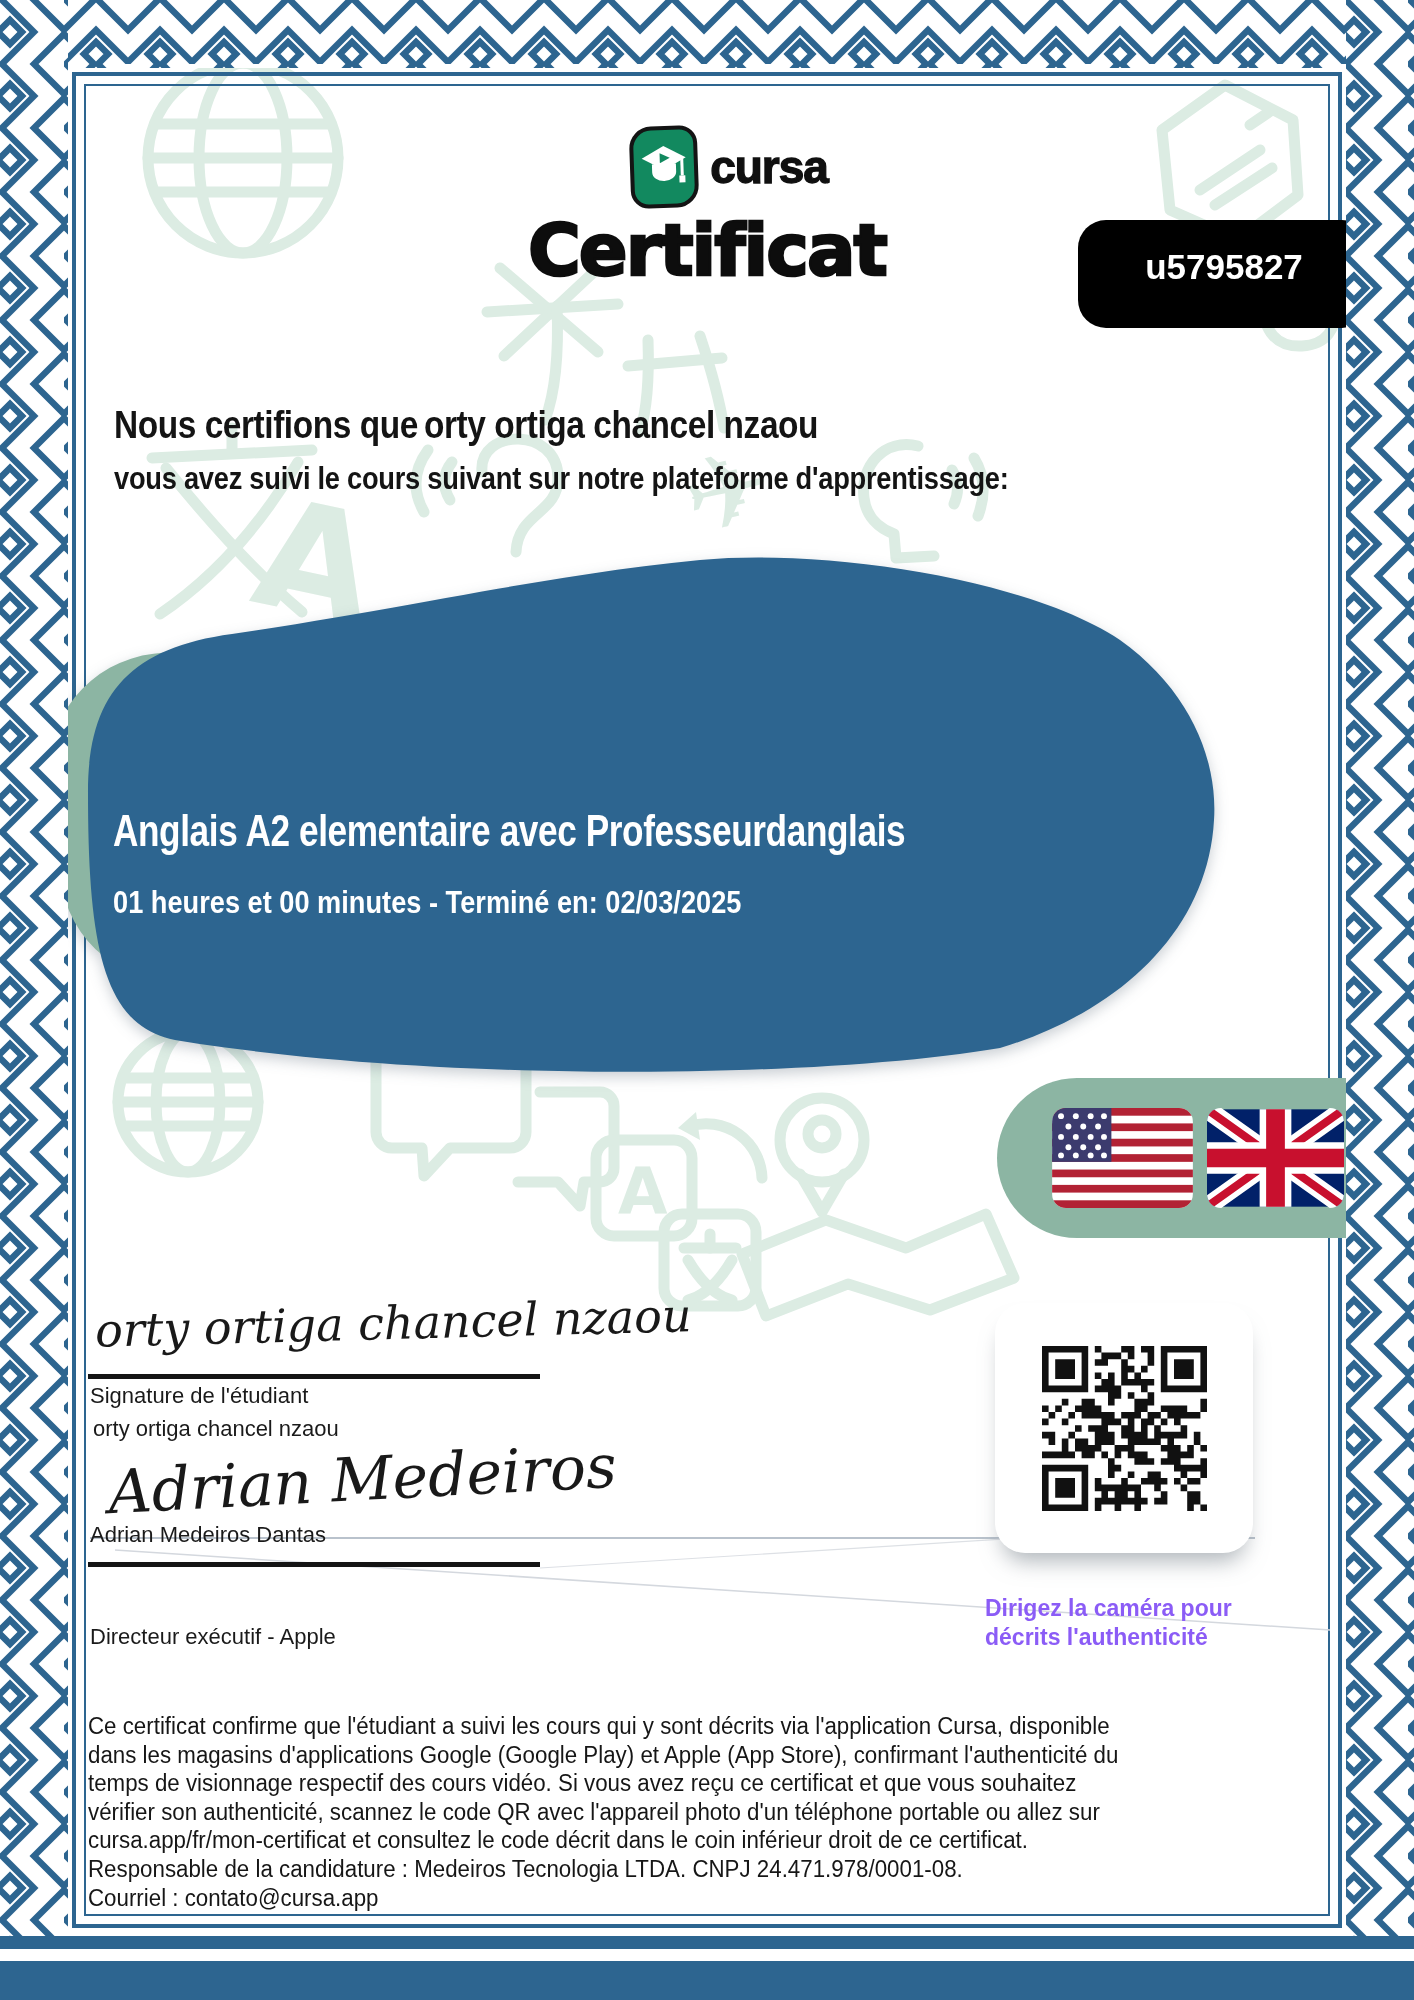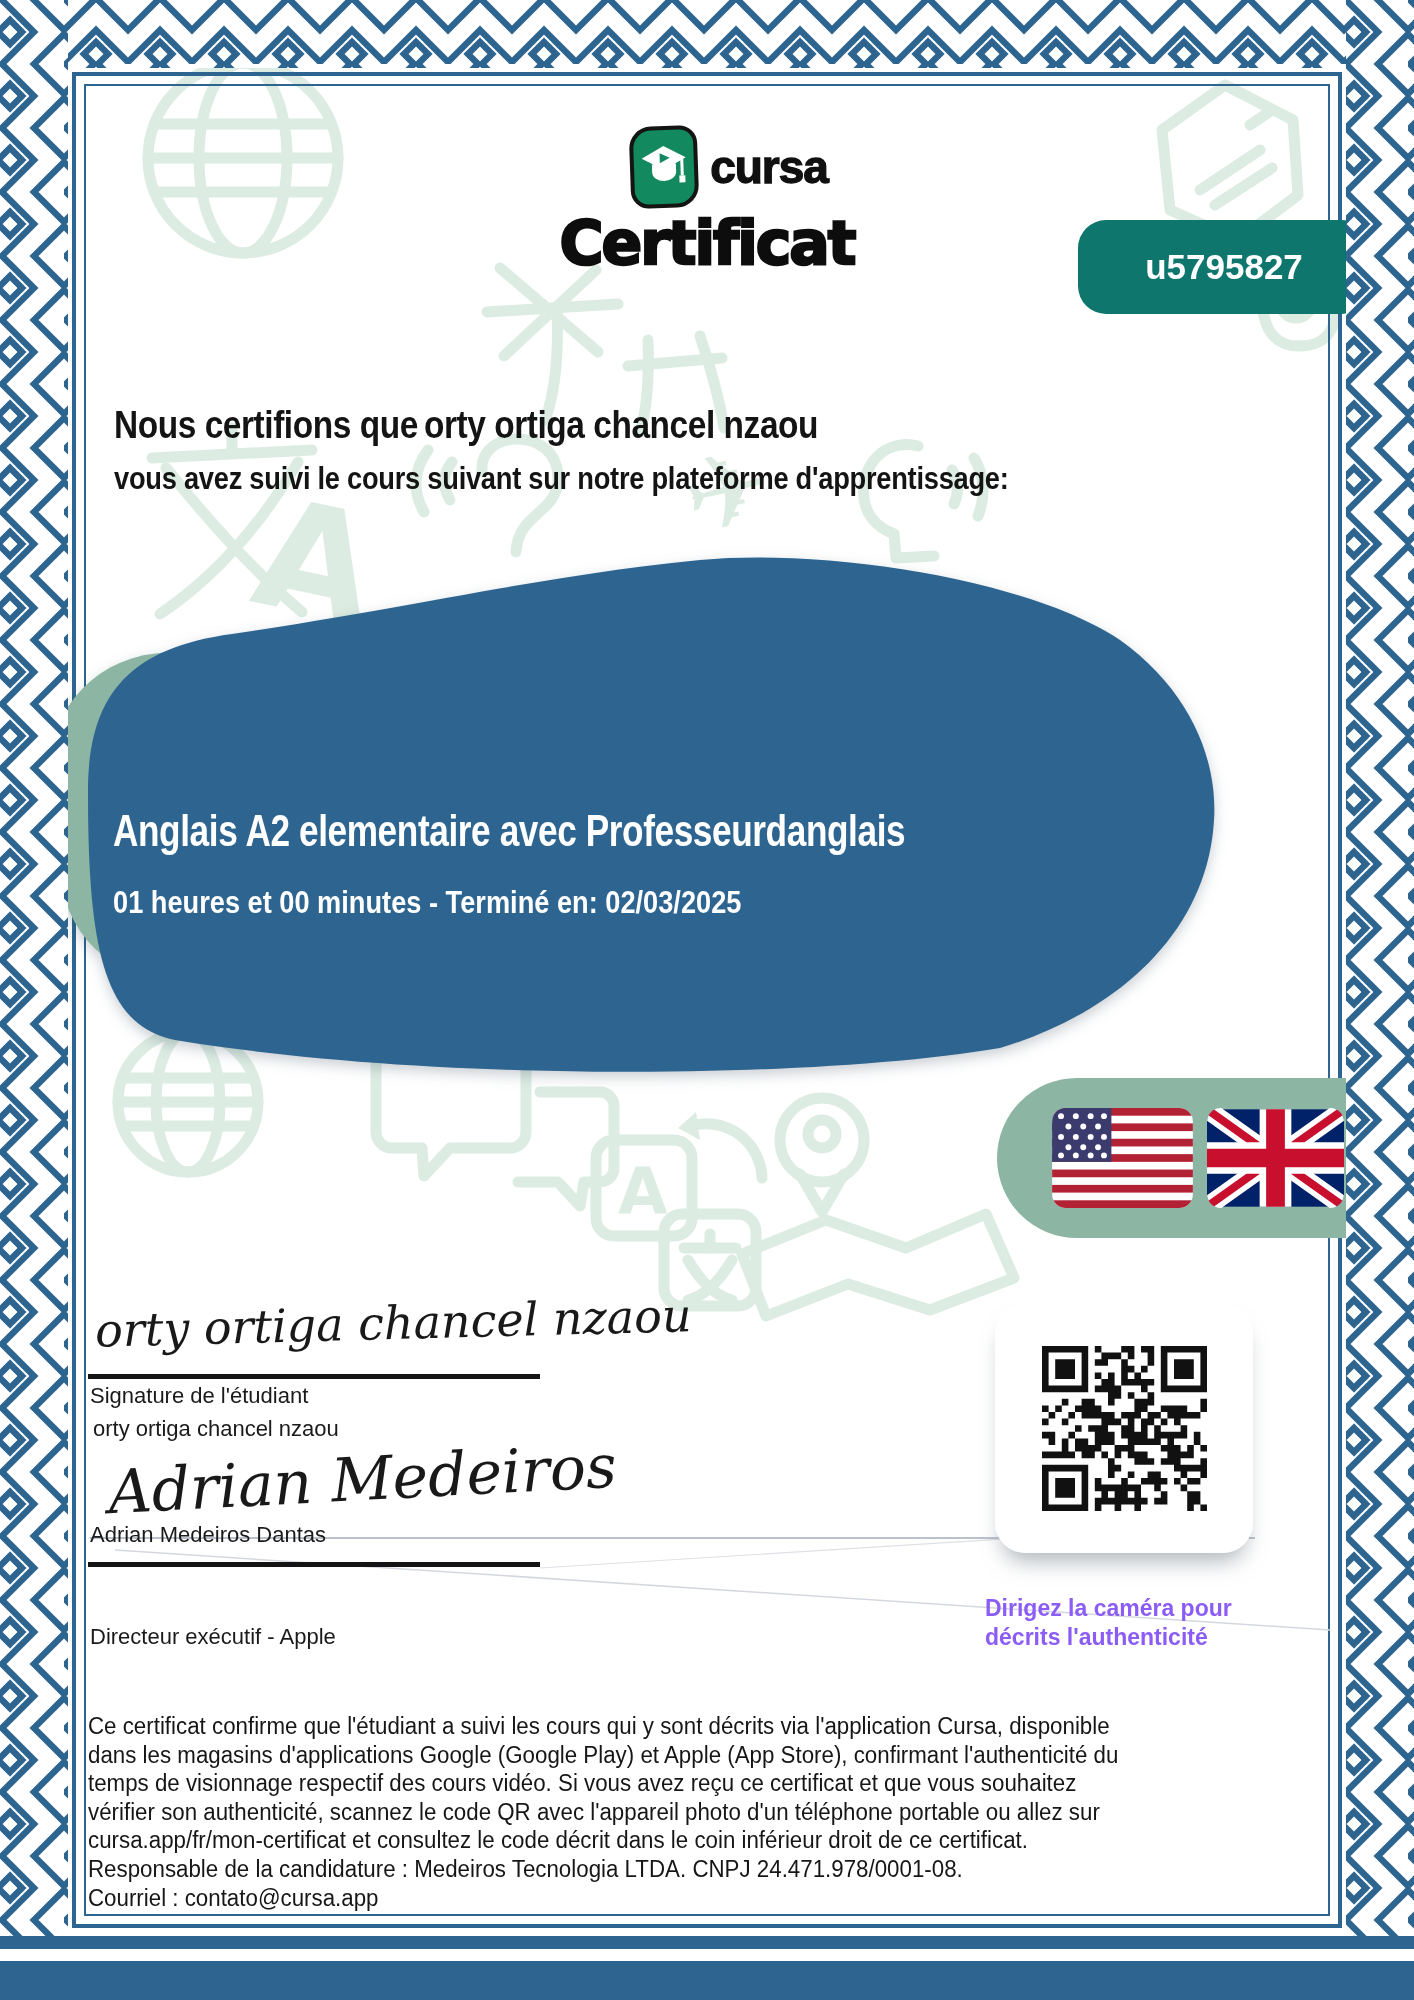--- a/index.html
+++ b/index.html
@@ -17,24 +17,24 @@
 
   
   .logo{position:absolute;left:0;right:0;top:126px;display:flex;justify-content:center;
         align-items:center;gap:12px;z-index:5;padding-left:44px;}
   .logo-badge{width:60px;height:74px;background:#12895f;border:4px solid #141414;
         border-radius:22px 18px 22px 18px;transform:rotate(-2deg);display:flex;
         align-items:center;justify-content:center;}
   .logo-text{font-size:46px;font-weight:700;letter-spacing:-1px;color:#101010;
         -webkit-text-stroke:1.3px #101010;}
   .title{position:absolute;left:0;right:0;top:208px;text-align:center;
-        font-family:"DejaVu Sans",sans-serif;font-size:60px;font-weight:800;
+        font-family:"DejaVu Sans",sans-serif;font-size:72px;font-weight:800;
         letter-spacing:-2px;color:#0d0d0d;-webkit-text-stroke:2.5px #0d0d0d;z-index:5;}
-  .badge{position:absolute;left:1078px;top:220px;width:292px;height:94px;
-        background:#0f766e;border-radius:28px;color:#fff;font-size:35px;font-weight:700;
+  .badge{position:absolute;left:1078px;top:220px;width:292px;height:108px;
+        background:#000000;border-radius:28px;color:#fff;font-size:35px;font-weight:700;
         text-align:center;line-height:94px;z-index:6;}
 
   
   .intro{position:absolute;left:114px;top:404px;z-index:5;transform:scaleX(.88);
         transform-origin:0 0;white-space:nowrap;}
   .intro .l1{font-size:38px;font-weight:700;letter-spacing:-.5px;}
   .intro .l1 .name{margin-left:7px;}
   .intro .l2{font-size:31px;font-weight:700;margin-top:14px;letter-spacing:-.3px;}
 
   

